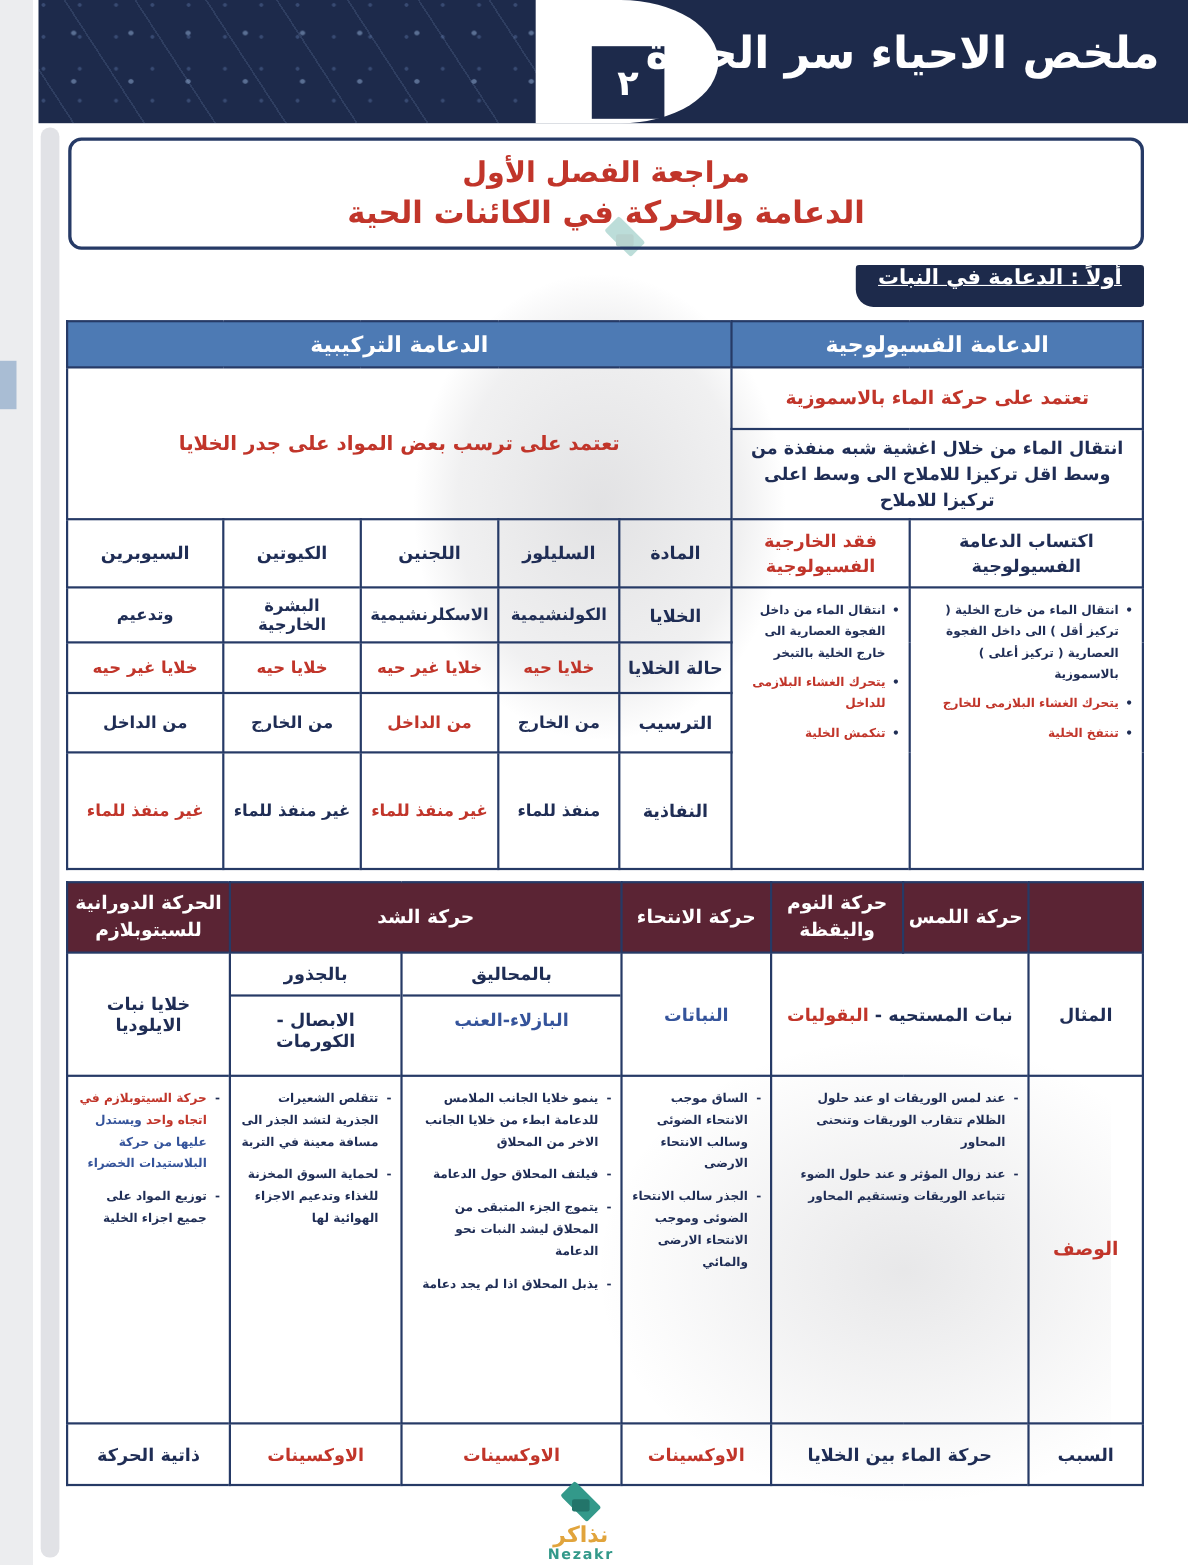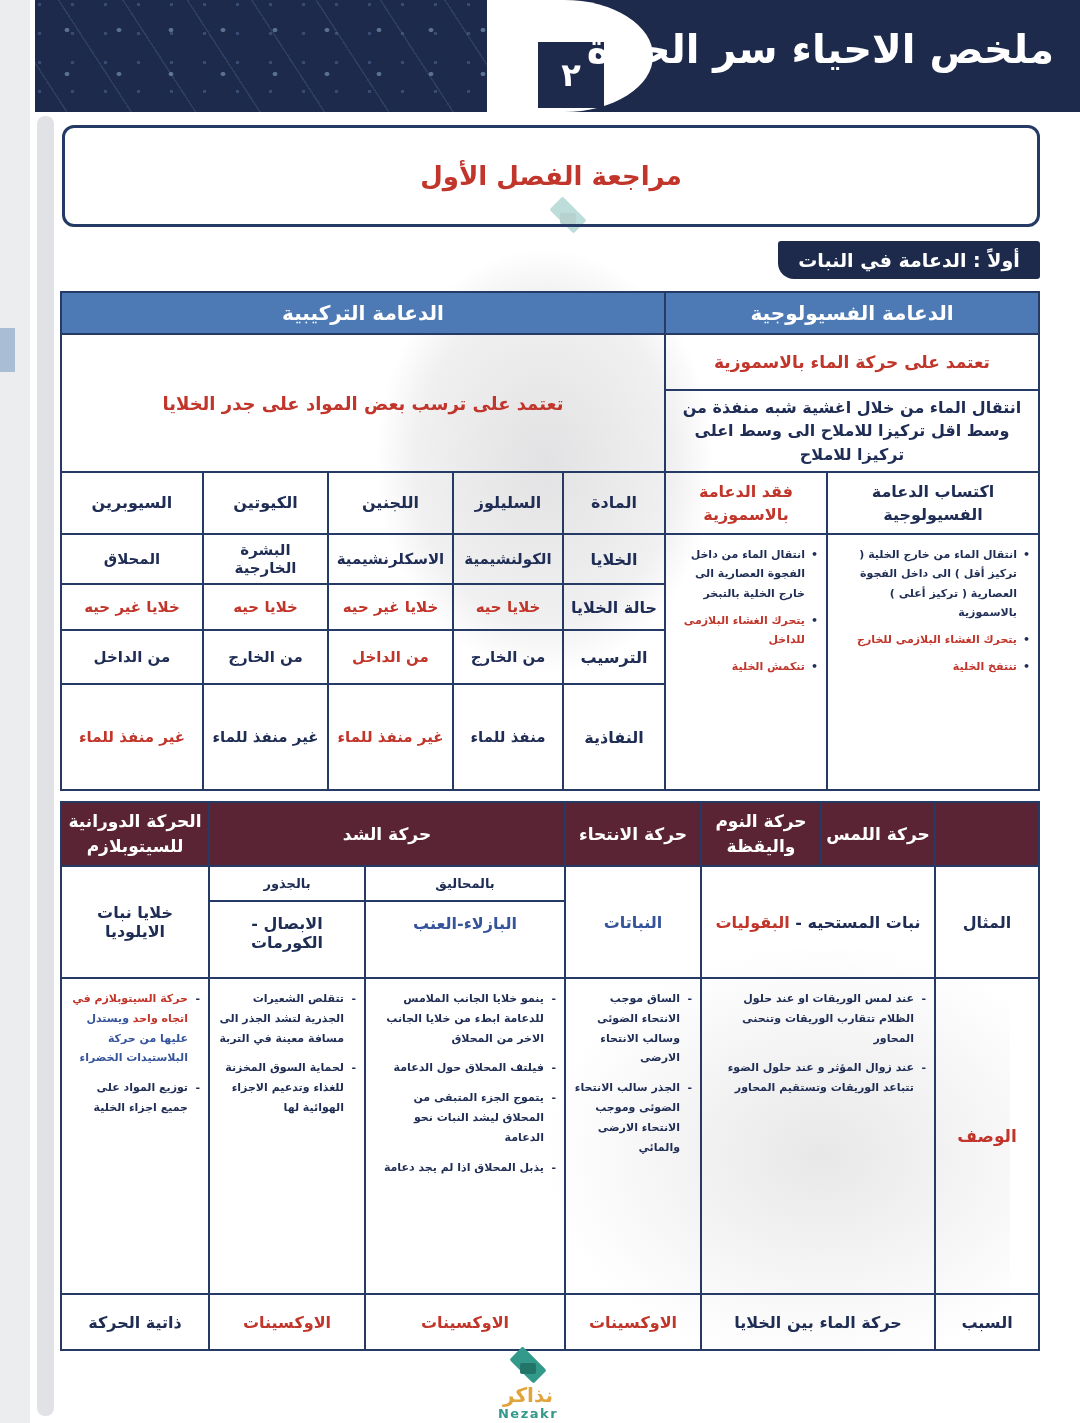--- a/index.html
+++ b/index.html
@@ -35,21 +35,21 @@
 
   .navy { color:var(--navy,#1f2d55); }
   .red  { color:var(--red,#c1352a); }
   .blue { color:var(--blue,#35549b); }
 
   .title-box { height:102px; border:3px solid var(--border,#263a66); border-radius:12px;
     display:flex; flex-direction:column; align-items:center; justify-content:center; gap:5px; }
   .title-box .l1 { font-size:26px; }
   .title-box .l2 { font-size:28px; }
 
-  .sec-banner { background:var(--banner-bg,#1d2a4b); color:#fff; display:flex; align-items:center; }
+  .sec-banner { background:var(--banner-bg,#1d2a4b); color:#fff; display:flex; align-items:flex-start;text-decoration:underline; }
   .sec1 { margin-top:14px; width:262px; height:38px; justify-content:center; font-size:19px; border-radius:3px 3px 3px 16px; }
   .sec2 { margin-top:16px; width:100%; height:46px; font-size:21px; padding-right:18px; border-radius:4px 4px 4px 12px; }
 
   table { border-collapse:collapse; table-layout:fixed; direction:rtl; width:978px; }
   th, td { border:2px solid var(--border,#263a66); }
   td { text-align:center; vertical-align:middle; font-size:15px; color:var(--navy,#1f2d55); padding:4px 6px; }
 
   .t1 { margin-top:12px; }
   .t1 thead th { background:var(--t1-header-bg,#4d7ab4); color:#fff; font-size:20px; height:42px;margin-left:22px; }
   .t1 .r2 { height:56px; } .t1 .r3 { height:82px; } .t1 .r4 { height:62px; }
@@ -67,21 +67,21 @@
   .t2 .example-row { height:112px; }
   .t2 .example-row td { font-size:16px; }
   .t2 .desc-row { height:316px; }
   .t2 .cause-row { height:56px; }
   .t2 .cause-row td { font-size:16px; }
   .rlabel { font-size:17px; }
   .dashes { text-align:right; padding:10px 8px 6px 6px; vertical-align:top; }
   .dashes .li { padding-right:12px; margin-bottom:10px; line-height:1.8; }
   .dashes .li::before { content:"-"; position:absolute; right:0; top:0; color:var(--navy,#1f2d55); }
   .subcell { padding:0; vertical-align:top; }
-  .subhdr { border-bottom:2px solid var(--border,#263a66); padding:9px 0; font-size:13px; text-align:center; }
+  .subhdr { border-bottom:2px solid var(--border,#263a66); padding:9px 0; font-size:16px; text-align:center; }
   .subval { padding:12px 6px; font-size:16px; text-align:center; }
 
   
   .watermark { position:absolute; left:468px; top:1344px; width:120px; text-align:center; z-index:5; }
   .watermark.faint { top:194px; left:508px; opacity:.32; z-index:1; }
   .cap-icon { width:44px; height:40px; margin:0 auto; position:relative; }
   .cap-board { position:absolute; left:5px; top:4px; width:34px; height:34px; background:var(--teal,#33998a);
     transform:rotate(45deg) scale(1,.55); border-radius:3px; }
   .cap-base { position:absolute; left:14px; top:19px; width:16px; height:11px; background:#23756a; border-radius:2px; }
   .wm-ar { color:var(--gold,#e1a43c); font-size:20px; line-height:1.1; }
@@ -103,20 +103,21 @@
     <div class="pattern"></div>
     <div class="num-patch"></div>
     <div class="page-num">٢</div>
     <h1 class="app-title">ملخص الاحياء سر الحياة</h1>
   </header>
 
   <main class="content">
 
     <div class="title-box">
       <div class="l1 red">مراجعة الفصل الأول</div>
+      <div class="l2 red">الدعامة والحركة في الكائنات الحية</div>
     </div>
 
     <div class="sec-banner sec1">
       <span>أولاً : الدعامة في النبات</span>
     </div>
 
     <table class="t1">
       <colgroup>
         <col style="width:212px">
           <col style="width:162px">
@@ -135,21 +136,21 @@
       <tbody>
         <tr class="r2">
           <td colspan="2" class="red cell-principle">تعتمد على حركة الماء بالاسموزية</td>
           <td colspan="5" rowspan="2" class="red struct-principle">تعتمد على ترسب بعض المواد على جدر الخلايا</td>
         </tr>
         <tr class="r3">
           <td colspan="2" class="navy subh">انتقال الماء من خلال اغشية شبه منفذة من وسط اقل تركيزا للاملاح الى وسط اعلى تركيزا للاملاح</td>
         </tr>
         <tr class="r4">
           <td class="navy subh">اكتساب الدعامة الفسيولوجية</td>
-          <td class="red subh">فقد الدعامة بالاسموزية</td>
+          <td class="red subh">فقد الخارجية الفسيولوجية</td>
           <td class="navy subh">المادة</td>
           <td class="navy subh">السليلوز</td>
           <td class="navy subh">اللجنين</td>
           <td class="navy subh">الكيوتين</td>
           <td class="navy subh">السيوبرين</td>
         </tr>
         <tr class="r5">
           <td rowspan="4" class="bullets">
               <div class="li navy">انتقال الماء من خارج الخلية ( تركيز أقل ) الى داخل الفجوة العصارية ( تركيز أعلى ) بالاسموزية</div>
               <div class="li red">يتحرك الغشاء البلازمى للخارج</div>
@@ -157,21 +158,21 @@
             </td>
           <td rowspan="4" class="bullets">
               <div class="li navy">انتقال الماء من داخل الفجوة العصارية الى خارج الخلية بالتبخر</div>
               <div class="li red">يتحرك الغشاء البلازمى للداخل</div>
               <div class="li red">تنكمش الخلية</div>
             </td>
           <td class="rowlab">الخلايا</td>
           <td class="navy">الكولنشيمية</td>
           <td class="navy">الاسكلرنشيمية</td>
           <td class="navy">البشرة الخارجية</td>
-          <td class="navy">المحلاق</td>
+          <td class="navy">وتدعيم</td>
         </tr>
         <tr class="r6">
           <td class="rowlab">حالة الخلايا</td>
           <td class="red">خلايا حيه</td>
           <td class="red">خلايا غير حيه</td>
           <td class="red">خلايا حيه</td>
           <td class="red">خلايا غير حيه</td>
         </tr>
         <tr class="r7">
           <td class="rowlab">الترسيب</td>

